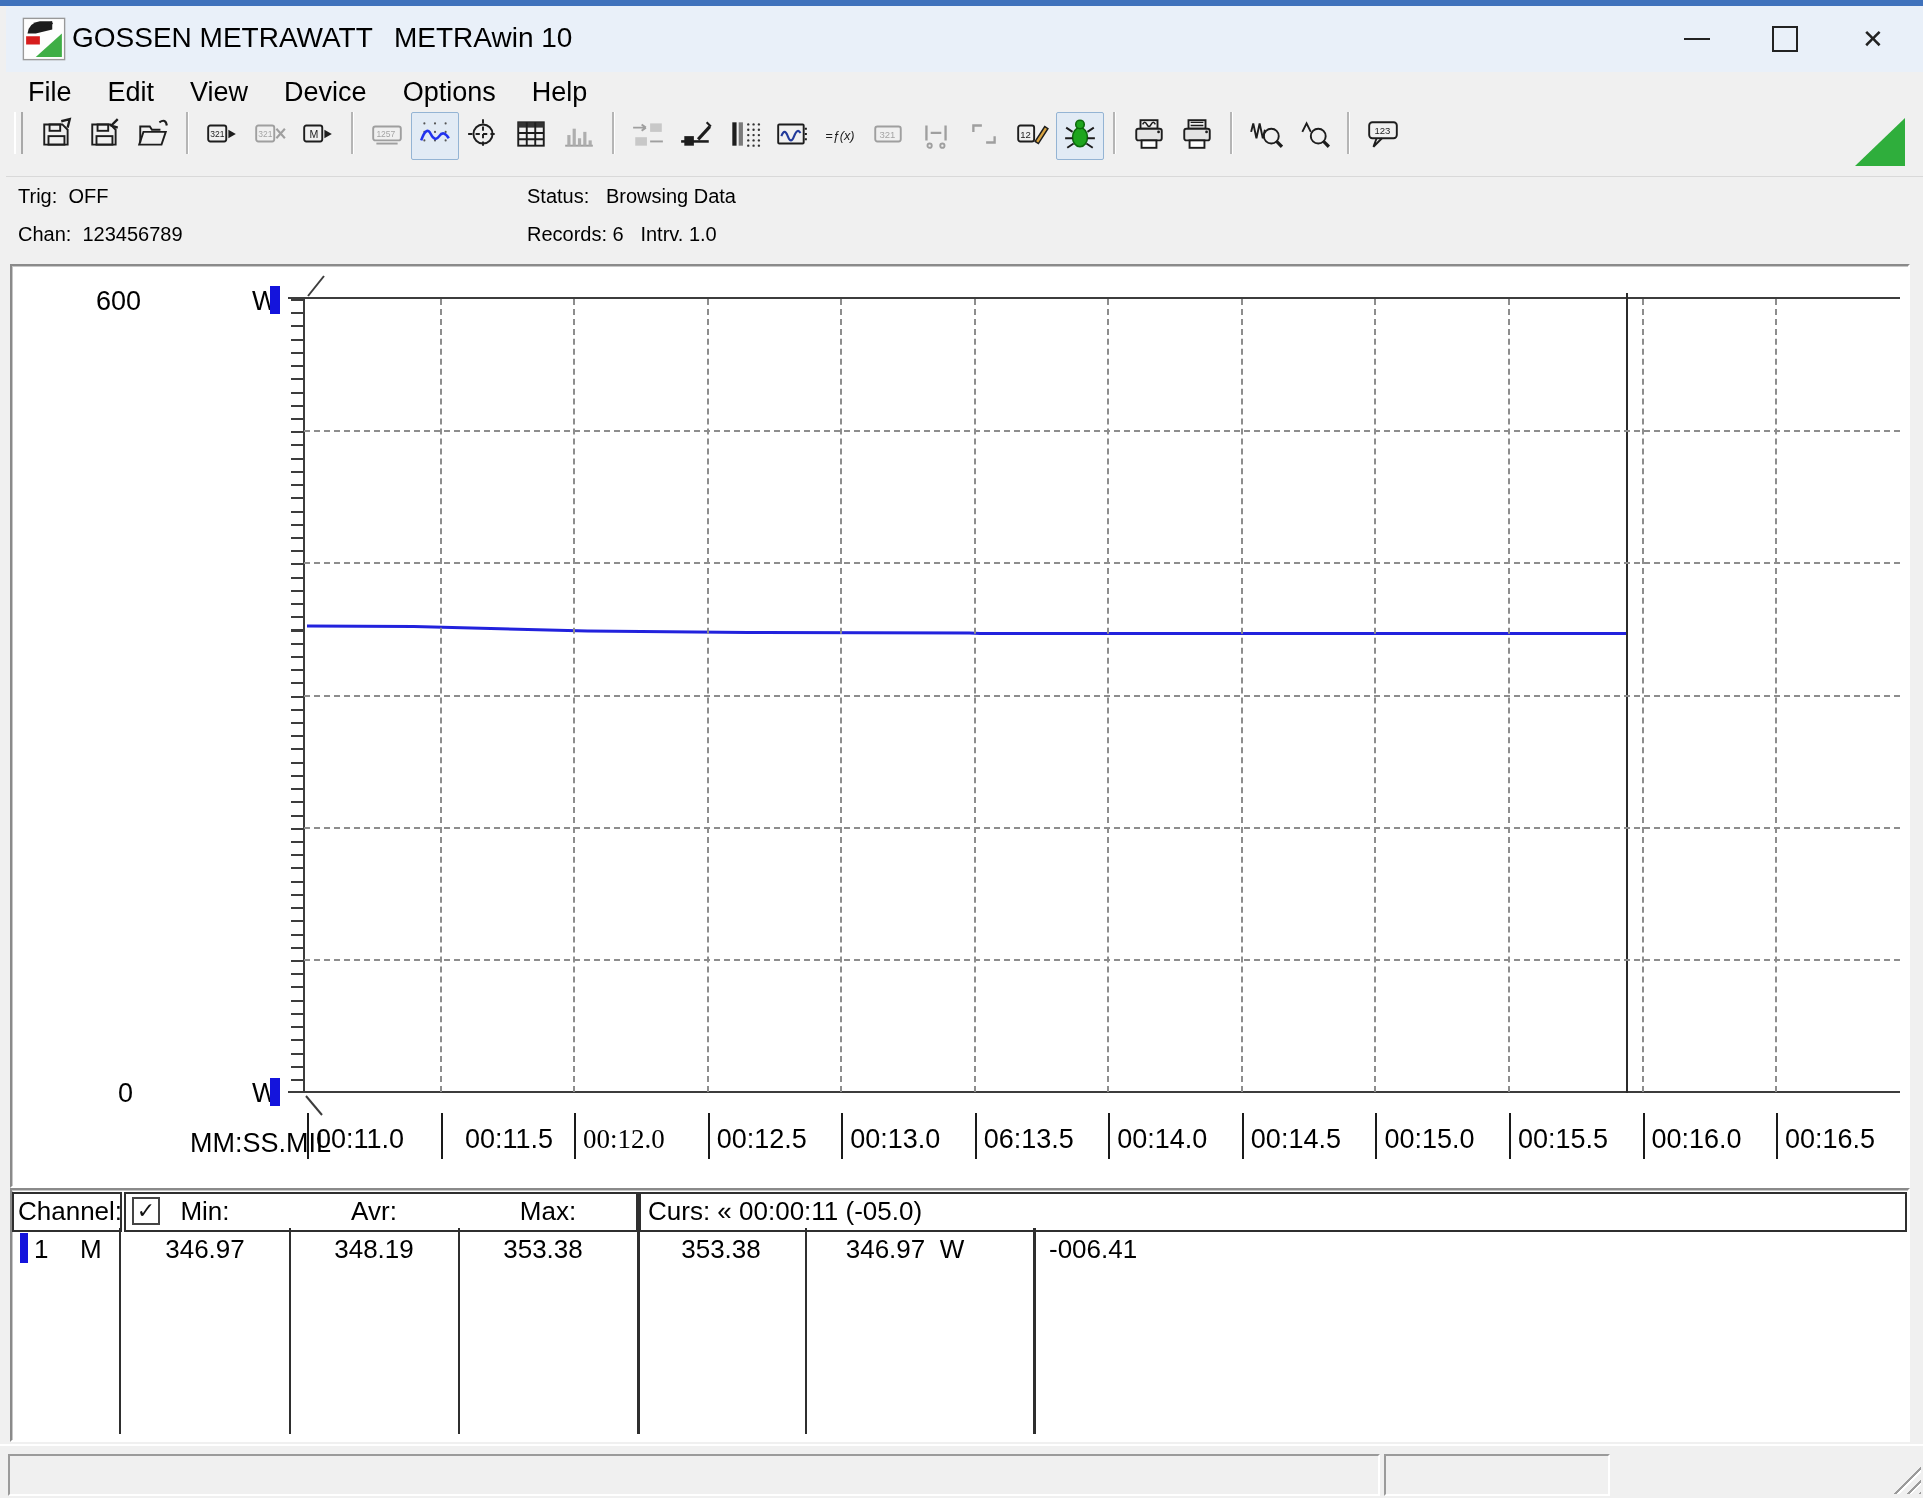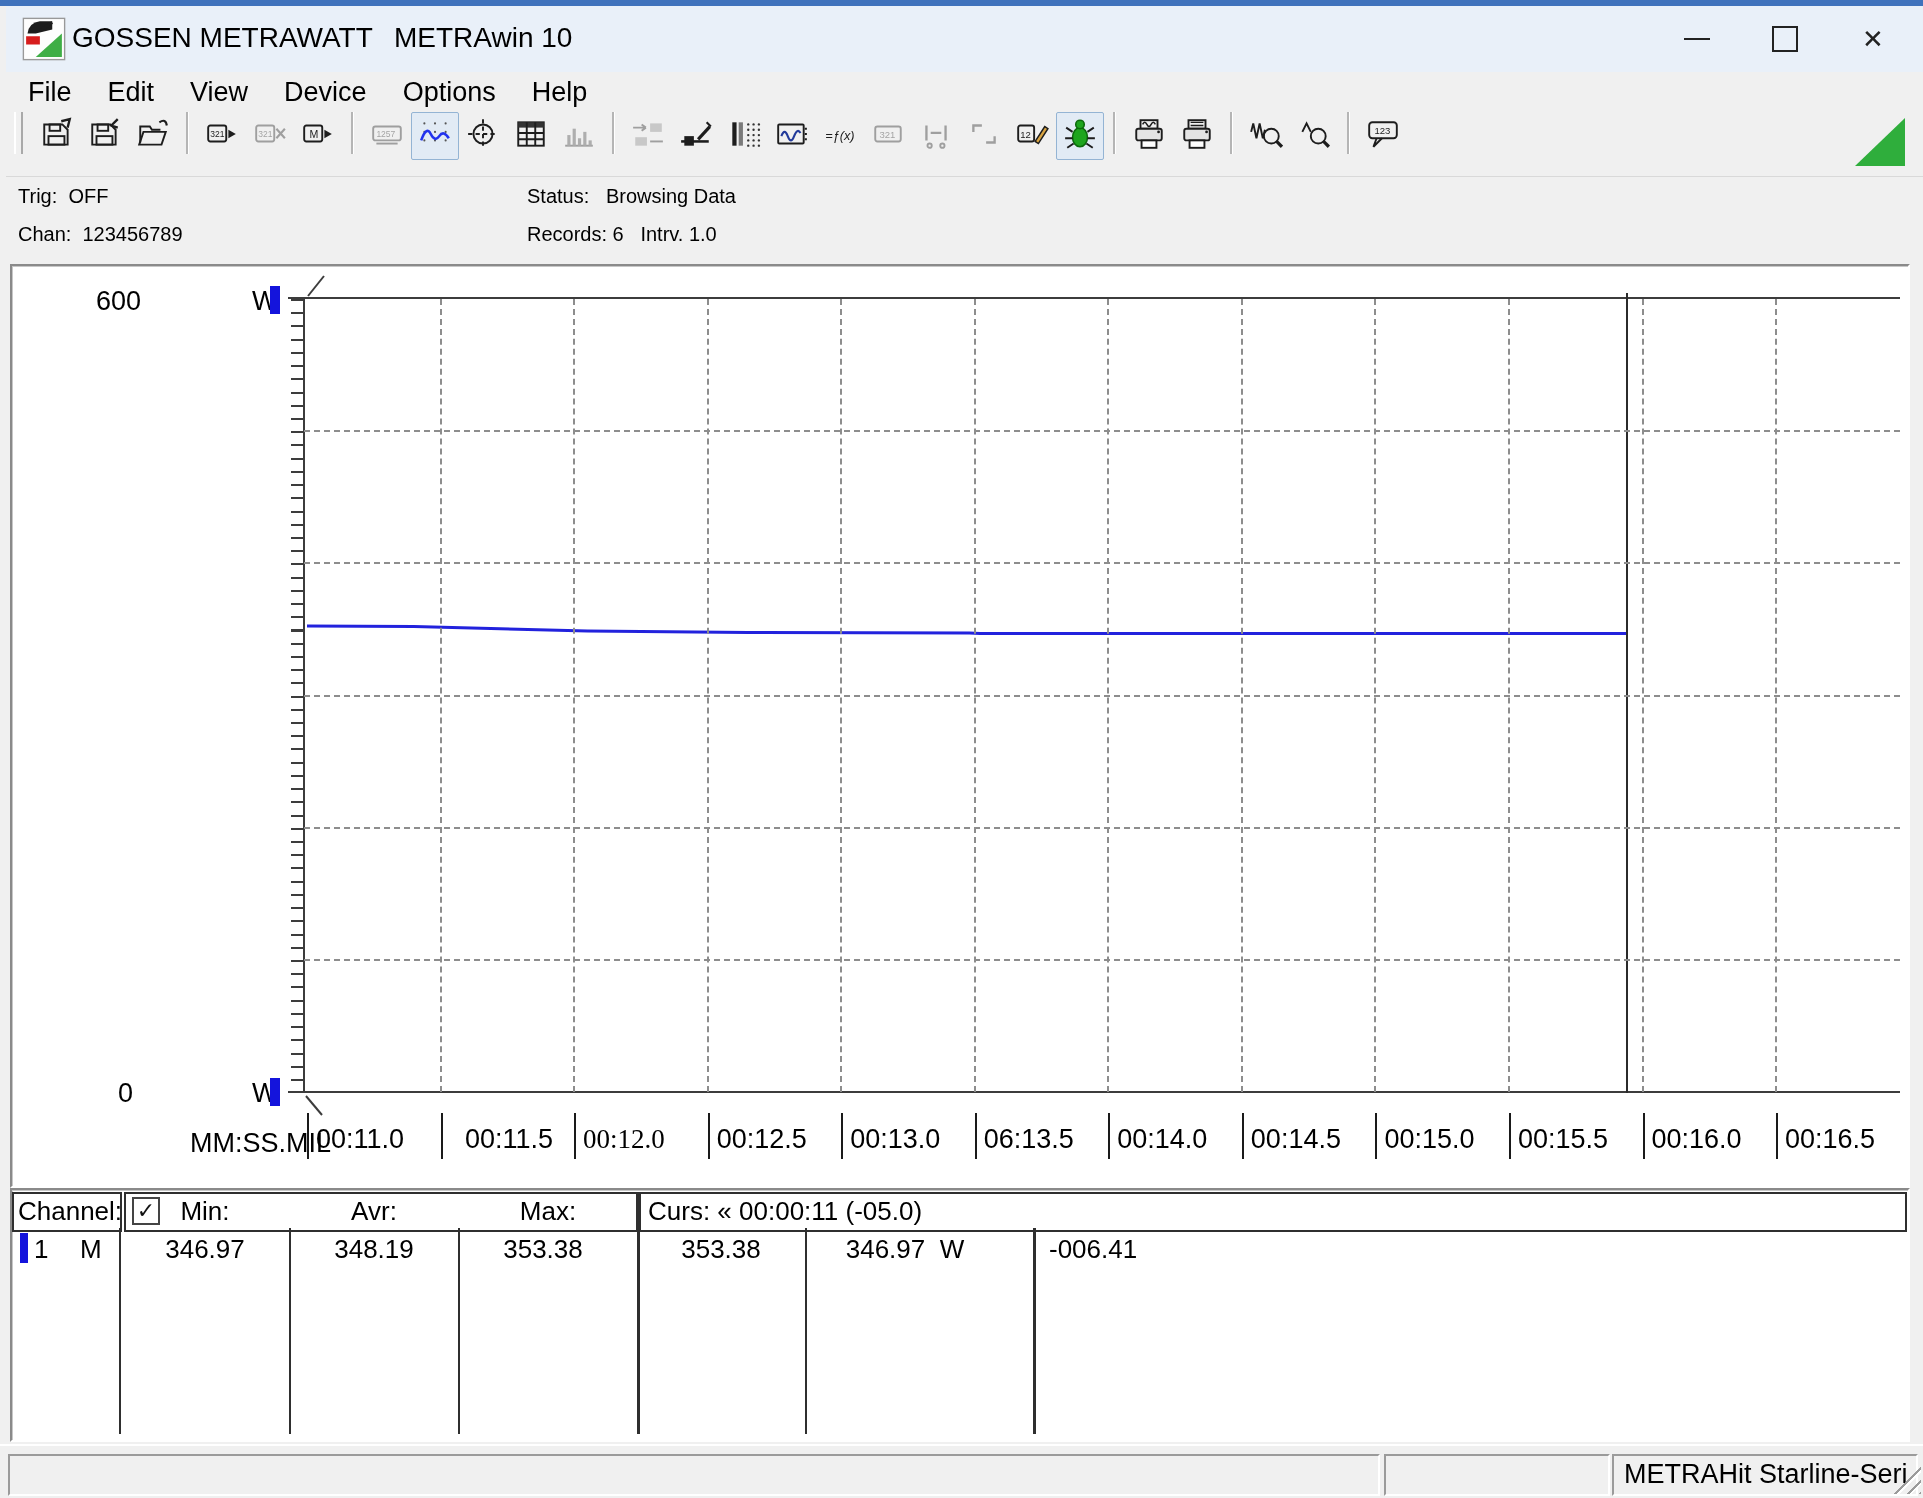--- a/index.html
+++ b/index.html
@@ -427,18 +427,15 @@
       <span class="cell" style="left:543px;transform:translateX(-50%)">353.38</span>
       <span class="cell" style="left:721px;transform:translateX(-50%)">353.38</span>
       <span class="cell" style="left:905px;transform:translateX(-50%)"><span>346.97</span>  <span>W</span></span>
       <span class="cell" style="left:1049px">-006.41</span>
     </div>
   </div>
 
   <div class="statusbar">
     <div class="sb-pane" style="left:8px;width:1368px"></div>
     <div class="sb-pane" style="left:1384px;width:222px"></div>
-    <div class="sb-pane" style="left:1612px;width:302px">
-      <span>METRAHit Starline-Seri</span>
-    </div>
     <div class="resize-grip"></div>
   </div>
 </div>
 
 </body></html>

